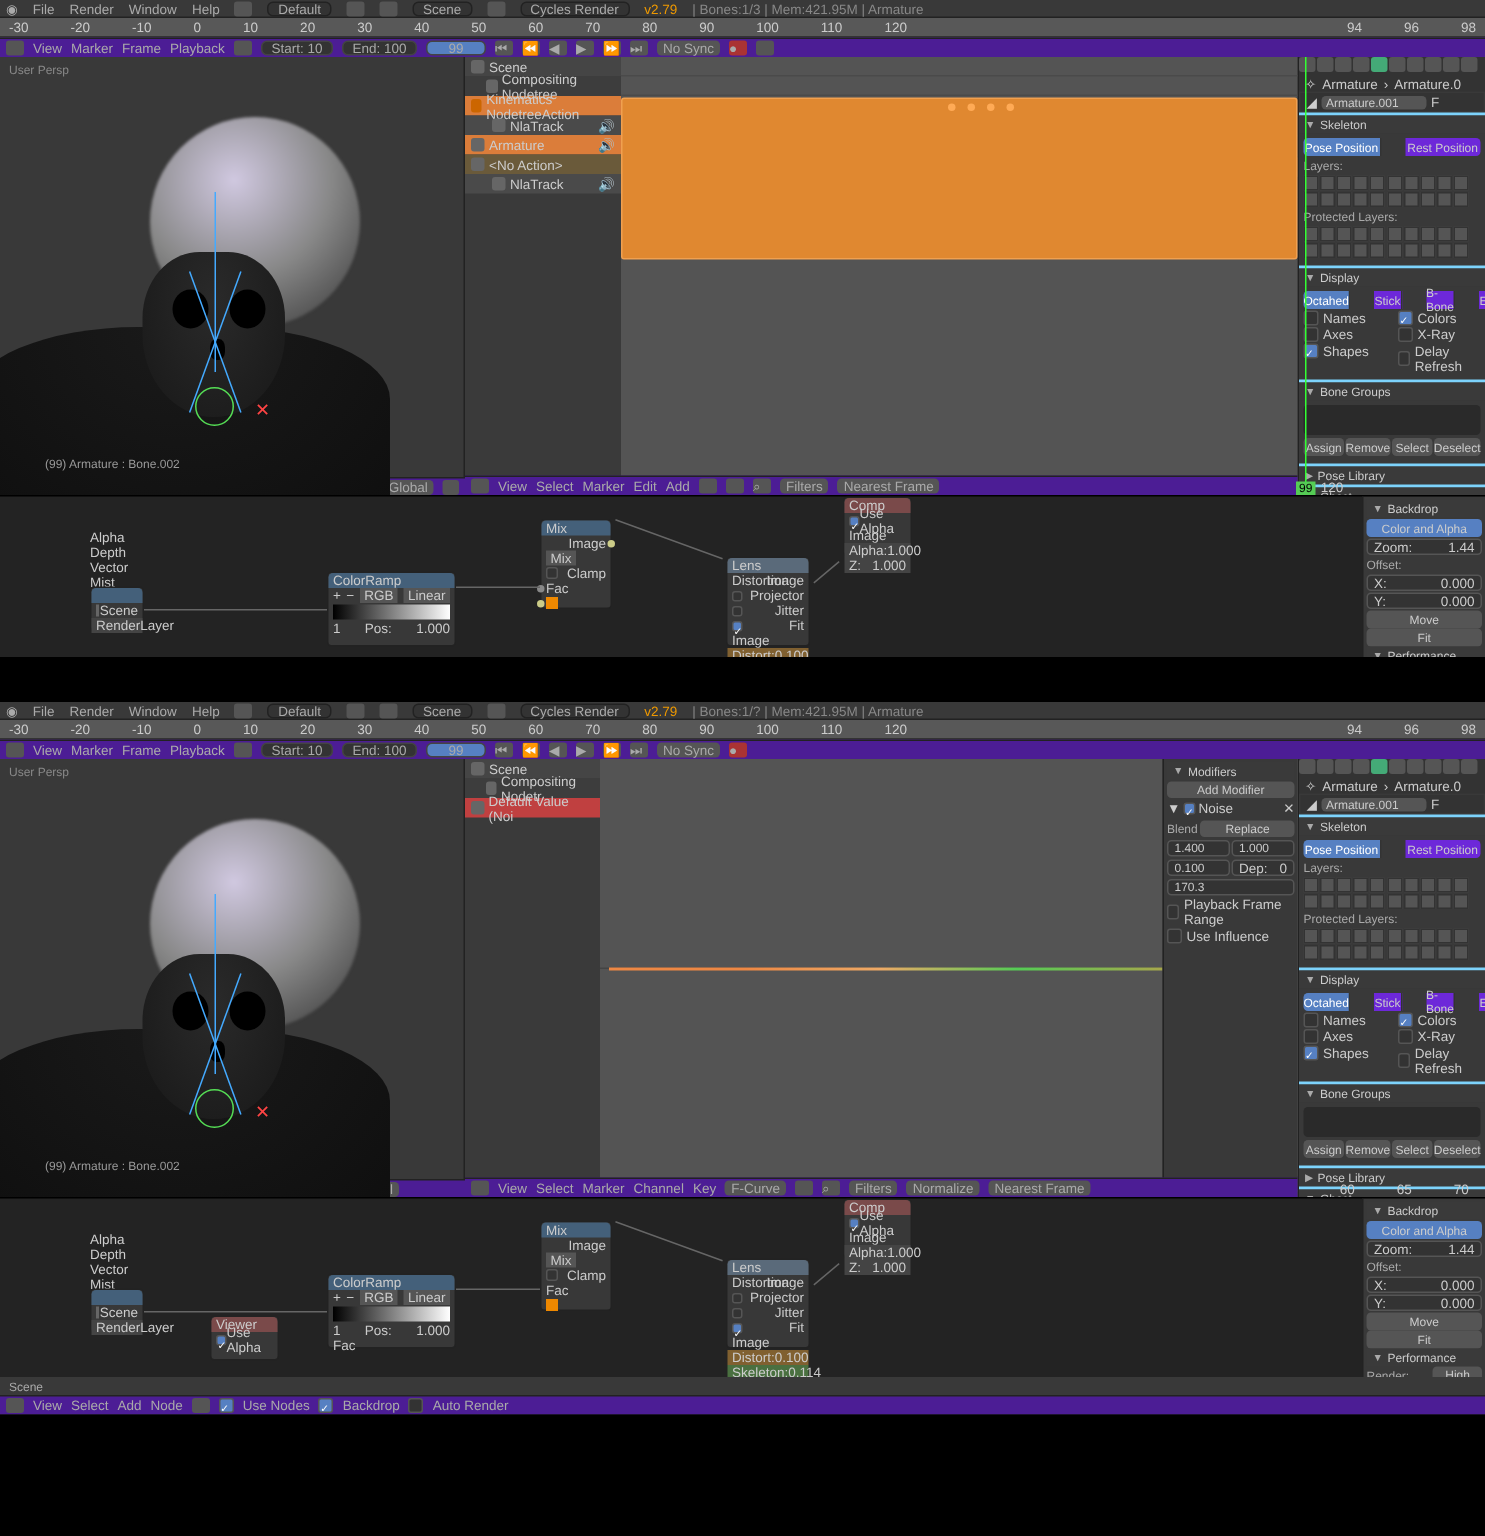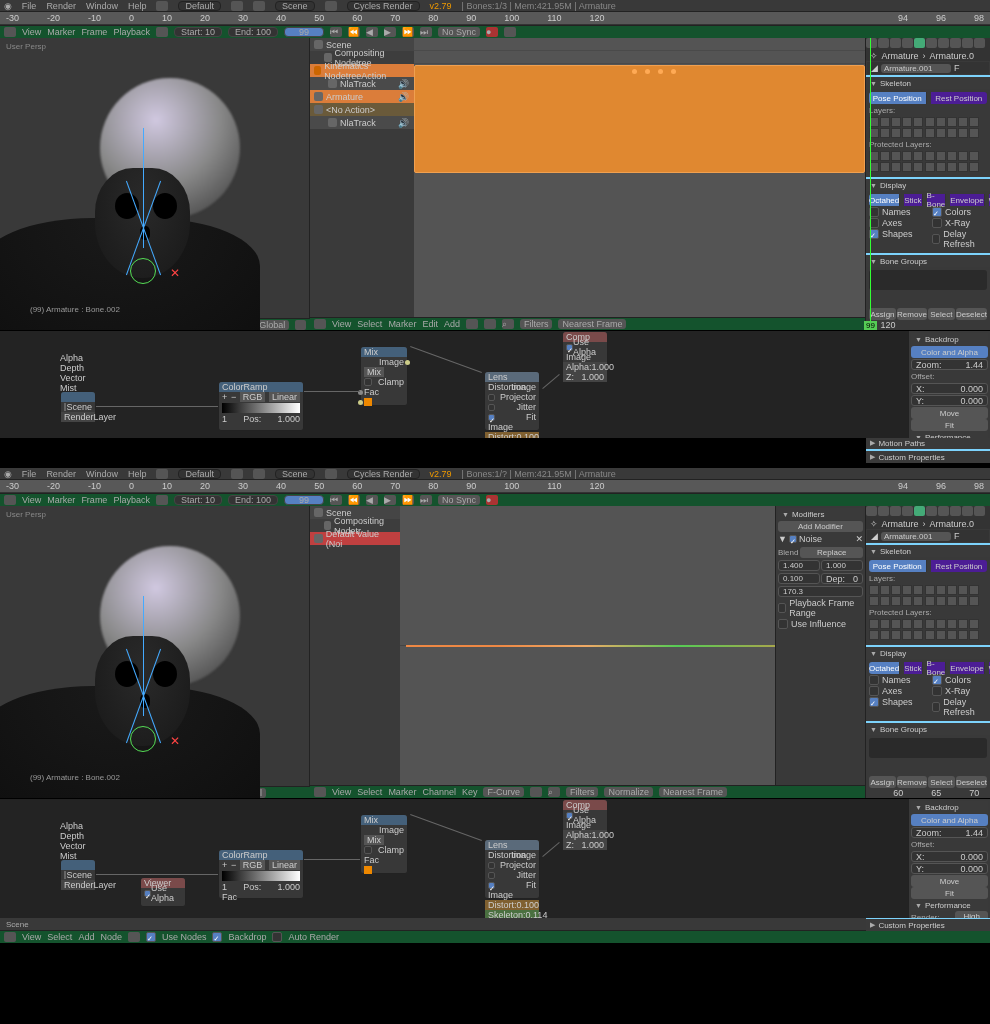--- a/index.html
+++ b/index.html
@@ -5,21 +5,21 @@
 *{margin:0;padding:0;box-sizing:border-box;font-family:sans-serif;font-size:9px;color:#ccc;}
 body{background:#000;width:990px;}
 .window{background:#393939;}
 .topbar{height:12px;background:#393939;display:flex;align-items:center;padding:0 4px;gap:10px;border-bottom:1px solid #222;}
 .topbar span{color:#aaa;cursor:pointer;}
 .topbar .field{background:#333;border:1px solid #222;padding:0 6px;height:10px;display:inline-flex;align-items:center;border-radius:4px;}
 .topbar .info{color:#888;}
 .hdr-icons{display:flex;gap:2px;}
 .hdr-icons .ic{width:12px;height:10px;background:#555;border-radius:2px;}
 .ruler{height:13px;background:#585858;display:flex;align-items:center;padding:0 6px;gap:28px;color:#999;font-size:8px;border-bottom:1px solid #333;}
-.toolbar{height:13px;background:#14532d;display:flex;align-items:center;padding:0 4px;gap:6px;border-top:1px solid #222;}
+.toolbar{height:13px;background:#4c1d95;display:flex;align-items:center;padding:0 4px;gap:6px;border-top:1px solid #222;}
 .toolbar span{color:#aaa;}
 .toolbar .btn{background:#555;padding:0 4px;border-radius:3px;height:10px;display:inline-flex;align-items:center;}
 .toolbar .num{background:#333;border:1px solid #444;padding:0 6px;border-radius:4px;height:10px;display:inline-flex;align-items:center;}
 .toolbar .ic{width:12px;height:10px;background:#555;border-radius:2px;}
 .main{display:flex;}
 .left{width:310px;}
 .viewport{height:280px;background:#393939;position:relative;border-right:1px solid #222;}
 .viewport .lbl{position:absolute;top:4px;left:6px;color:#888;font-size:8px;}
 .viewport .stat{position:absolute;bottom:4px;left:30px;color:#999;font-size:8px;}
 .head{position:absolute;left:40px;top:50px;width:200px;height:230px;}
@@ -58,33 +58,33 @@
 .right .tabs .t{width:11px;height:10px;background:#555;border-radius:2px;}
 .right .tabs .t.act{background:#4a7;}
 .right .bread{height:11px;background:#333;padding:0 4px;display:flex;align-items:center;gap:4px;font-size:8px;}
 .right .namefield{height:12px;background:#333;margin:1px;padding:0 4px;display:flex;align-items:center;font-size:8px;}
 .right .namefield input{background:#555;border:none;color:#ccc;font-size:8px;width:70px;padding:0 3px;border-radius:3px;}
 .panel{border-top:2px solid #7dd3fc;}
 .panel-hd{height:12px;background:#3a3a3a;display:flex;align-items:center;padding:0 4px;font-size:8px;}
 .panel-hd::before{content:'▼';color:#aaa;margin-right:3px;font-size:7px;}
 .panel-hd.closed::before{content:'▶';}
 .panel-body{padding:3px;background:#393939;}
-.pill-row{display:flex;gap:4px;}
-.pill{flex:1;height:12px;background:#4c1d95;display:flex;align-items:center;justify-content:center;font-size:8px;border-right:1px solid #333;}
+.pill-row{display:flex;gap:16px;}
+.pill{flex:1;height:12px;background:#6d28d9;display:flex;align-items:center;justify-content:center;font-size:8px;border-right:1px solid #333;}
 .pill.active{background:#5680c2;color:#fff;}
 .pill:first-child{border-radius:3px 0 0 3px;}
 .pill:last-child{border-radius:0 3px 3px 0;border-right:none;}
 .layer-grid{display:flex;gap:2px;margin:2px 0;}
 .layer-group{display:grid;grid-template-columns:repeat(5,10px);grid-template-rows:10px 10px;gap:1px;}
 .layer-cell{background:#555;border:1px solid #333;}
 .chk-row{display:flex;align-items:center;gap:3px;font-size:8px;margin:1px 0;}
 .chk{width:10px;height:10px;background:#333;border:1px solid #555;border-radius:2px;}
 .chk.on{background:#5680c2;}
 .chk.on::after{content:'✓';color:#fff;font-size:7px;}
-.btn-row{display:flex;gap:1px;margin:18px 0;}
+.btn-row{display:flex;gap:1px;margin:2px 0;}
 .btnp{flex:1;height:12px;background:#555;display:flex;align-items:center;justify-content:center;font-size:8px;border-radius:3px;}
 .numfield{height:11px;background:#333;border:1px solid #555;border-radius:3px;display:flex;align-items:center;justify-content:space-between;padding:0 4px;font-size:8px;margin:1px 0;}
 .lbl-sm{font-size:8px;color:#aaa;margin:2px 0;}
 .comp{height:108px;background:#232323;position:relative;border-top:1px solid #000;overflow:hidden;}
 .comp .props{width:82px;height:100%;background:#393939;position:absolute;right:0;border-left:1px solid #222;padding:2px;}
 .node{position:absolute;background:#383838;border:1px solid #222;border-radius:3px;font-size:7px;}
 .node .nhd{background:#44607a;height:10px;padding:0 3px;border-radius:3px 3px 0 0;}
 .node .nrow{height:10px;padding:0 3px;display:flex;align-items:center;justify-content:space-between;}
 .node .sock{width:5px;height:5px;background:#aa8;border-radius:50%;position:absolute;}
 .node-rl{left:60px;top:60px;width:36px;height:30px;}

